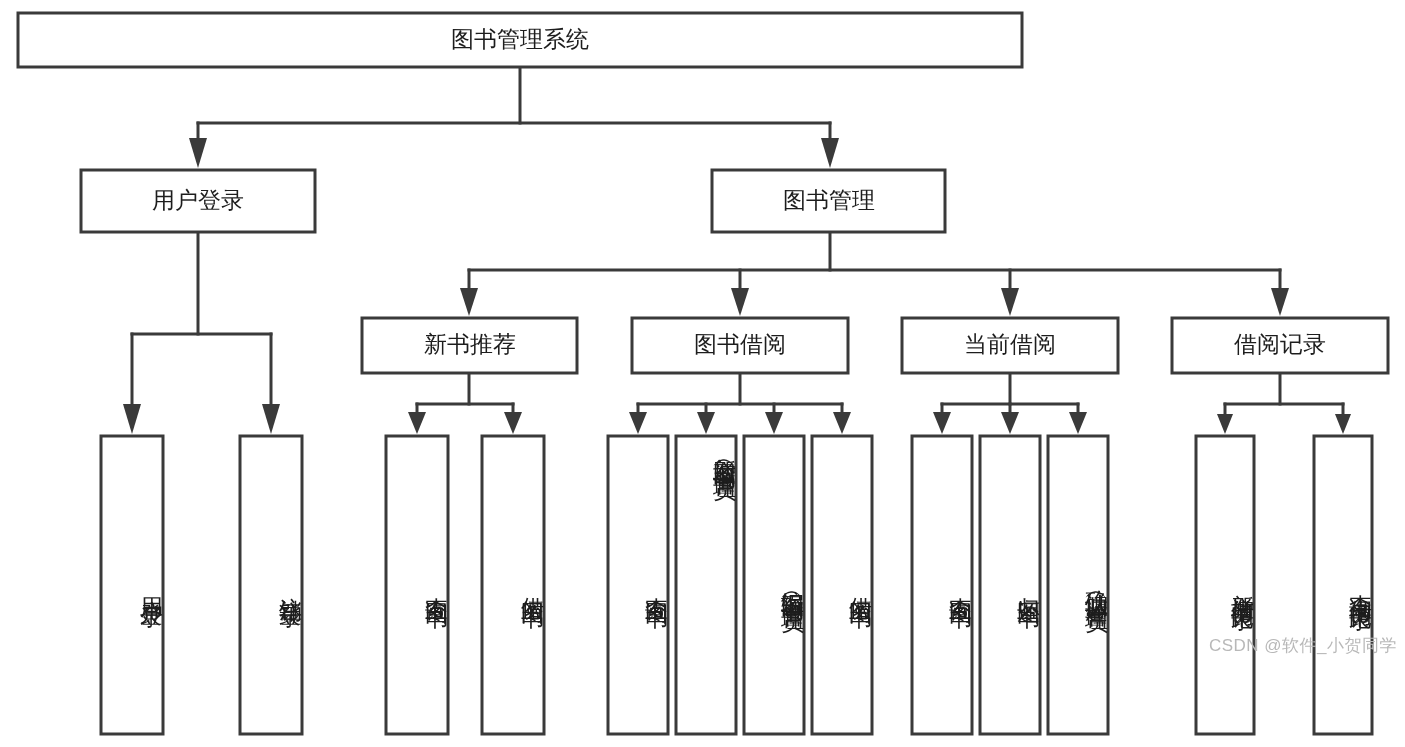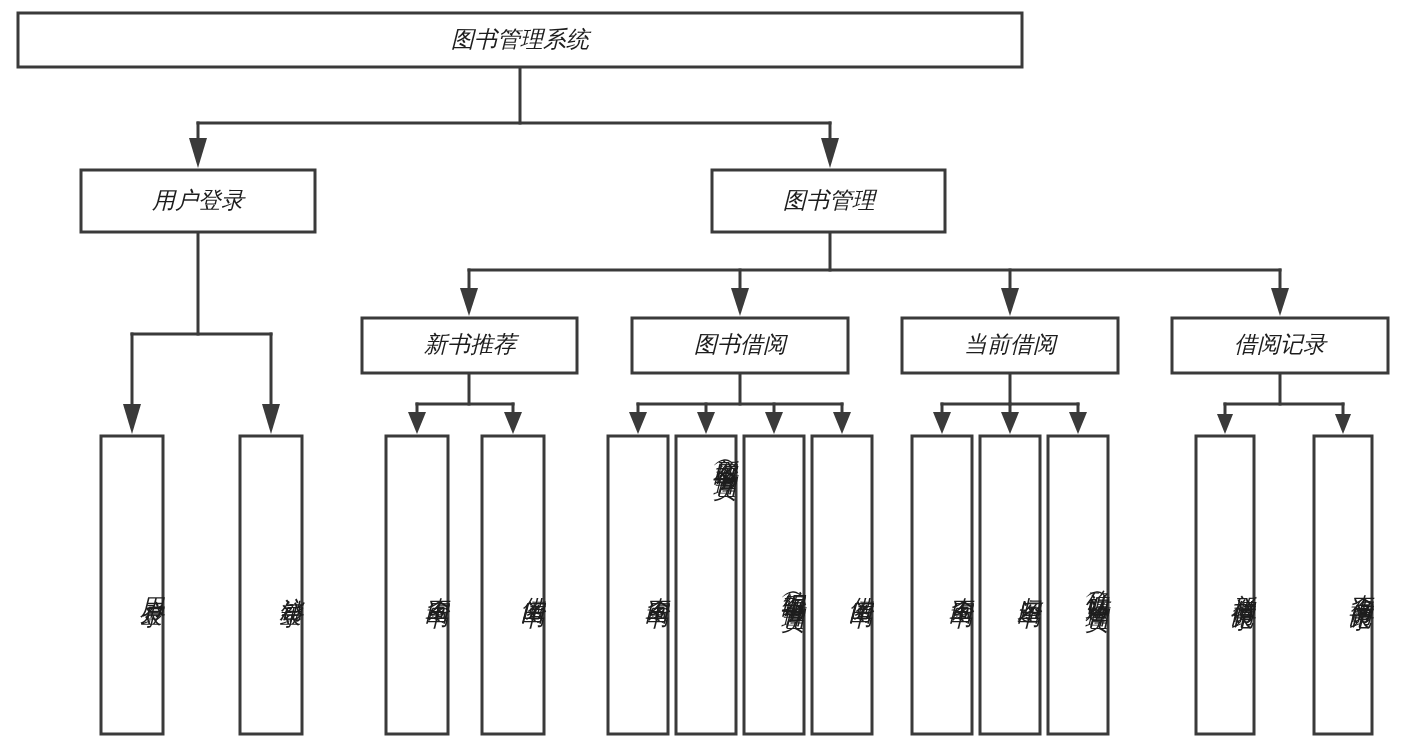--- a/index.html
+++ b/index.html
@@ -11,21 +11,20 @@
     width: 1405px;
     height: 747px;
     font-family: "Liberation Sans", "DejaVu Sans", sans-serif;
     overflow: hidden;
   }
   #diagram-root {
     position: relative;
     width: 1405px;
     height: 663px;
     background: #ffffff;
-    font-style: italic;
   }
   svg.tree-canvas {
     position: absolute;
     left: 0;
     top: 0;
     width: 1405px;
     height: 747px;
     display: block;
   }
   .node-box {
@@ -199,13 +198,14 @@
     <div class="node-label-v" style="left: 812px; top: 436px; width: 60px; height: 298px; display: flex; align-items: flex-start; justify-content: center;">借阅图书</div>
 
     <div class="node-label-v" style="left: 912px; top: 436px; width: 60px; height: 298px; display: flex; align-items: flex-start; justify-content: center;">查询图书</div>
     <div class="node-label-v" style="left: 980px; top: 436px; width: 60px; height: 298px; display: flex; align-items: flex-start; justify-content: center;">归还图书</div>
     <div class="node-label-v" style="left: 1048px; top: 440px; width: 60px; height: 290px; display: flex; align-items: flex-start; justify-content: center;">确认归还（管理员）</div>
 
     <div class="node-label-v" style="left: 1196px; top: 436px; width: 58px; height: 298px; display: flex; align-items: flex-start; justify-content: center;">新增借阅记录</div>
     <div class="node-label-v" style="left: 1314px; top: 436px; width: 58px; height: 298px; display: flex; align-items: flex-start; justify-content: center;">查询借阅记录</div>
   </div>
 
+  <div class="watermark">CSDN @软件_小贺同学</div>
 </div>
 
 </body></html>

